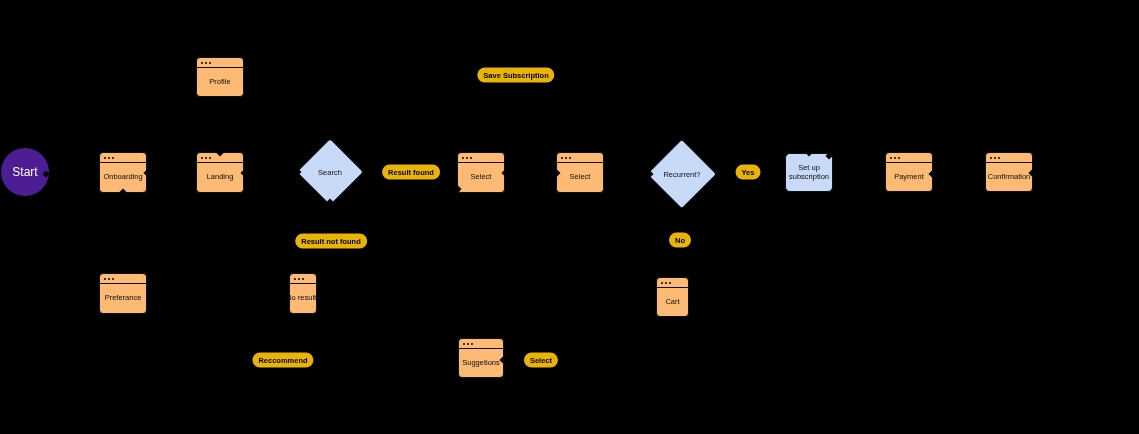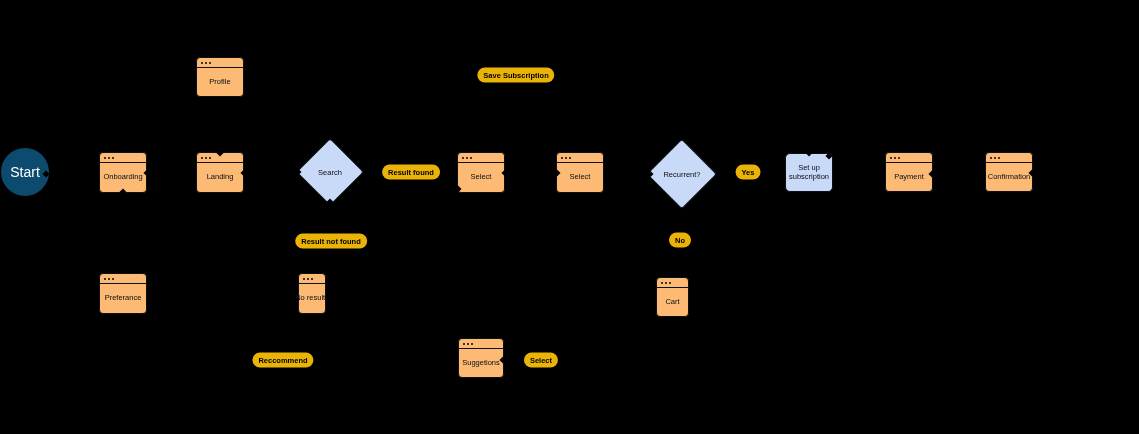--- a/index.html
+++ b/index.html
@@ -57,24 +57,24 @@
     box-sizing:border-box;
   }
   .diamond-label{
     position:absolute;inset:0;
     display:flex;align-items:center;justify-content:center;
     font-size:7.5px;color:#0a0d12;white-space:nowrap;
   }
   
   .node-terminal{
     position:absolute;
-    background:#0c4a6e;
+    background:#4c1d95;
     border-radius:50%;
     display:flex;align-items:center;justify-content:center;
-    color:#fff;font-size:14px;font-weight:500;
+    color:#fff;font-size:12px;font-weight:500;
   }
   
   .edge-label{
     position:absolute;
     transform:translate(-50%,-50%);
     background:#eab308;
     color:#000;
     font-size:7.5px;font-weight:700;
     line-height:15px;height:15px;
     padding:0 6px;
@@ -194,21 +194,21 @@
         <span class="win-dots">
           <i></i>
           <i></i>
           <i></i>
         </span>
       </div>
       <div class="win-body">
         <span class="node-label">Preferance</span>
       </div>
     </div>
-    <div class="node-window" style="left: 298px; top: 273px; width: 28px; height: 41px;">
+    <div class="node-window" style="left: 289px; top: 273px; width: 28px; height: 41px;">
       <div class="win-header">
         <span class="win-dots">
           <i></i>
           <i></i>
           <i></i>
         </span>
       </div>
       <div class="win-body">
         <span class="node-label">No results</span>
       </div>

